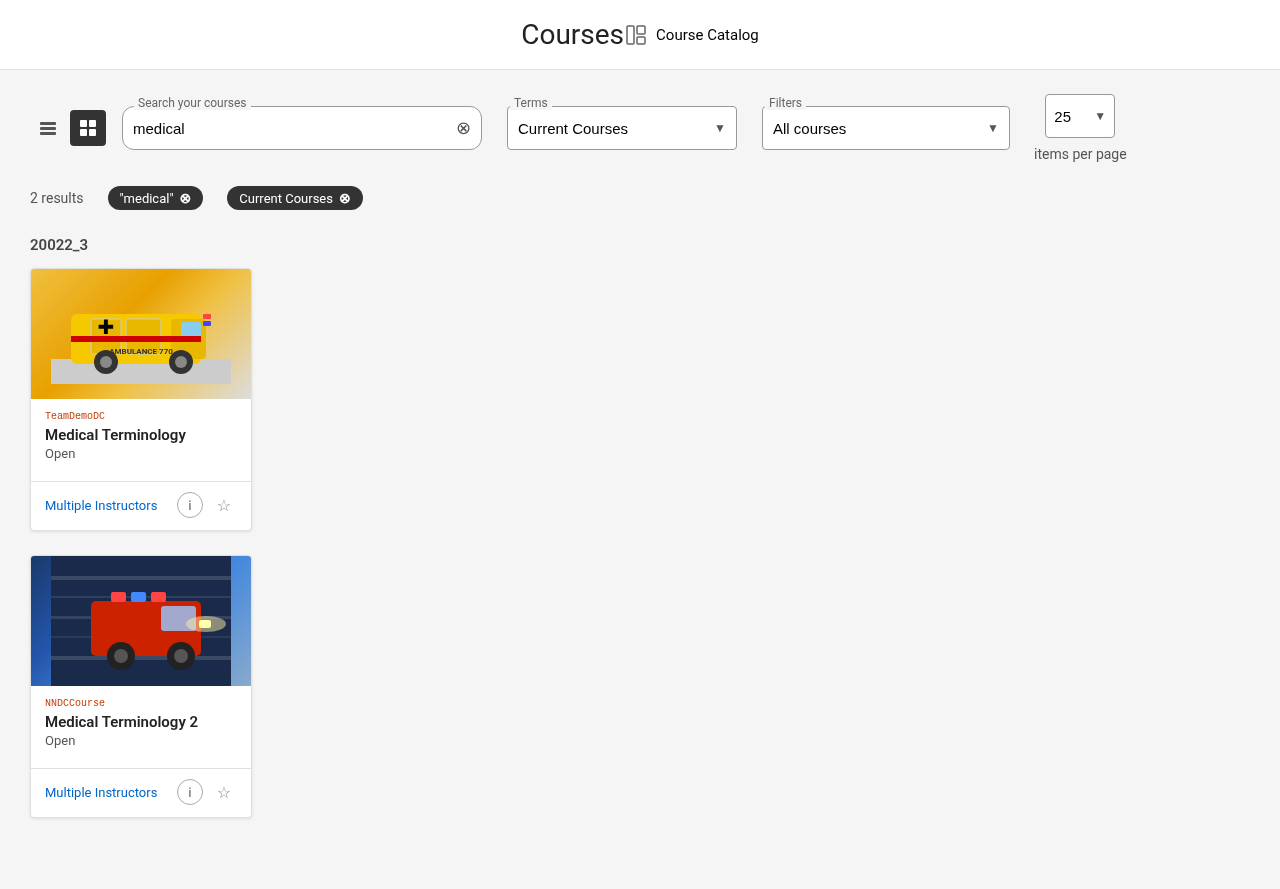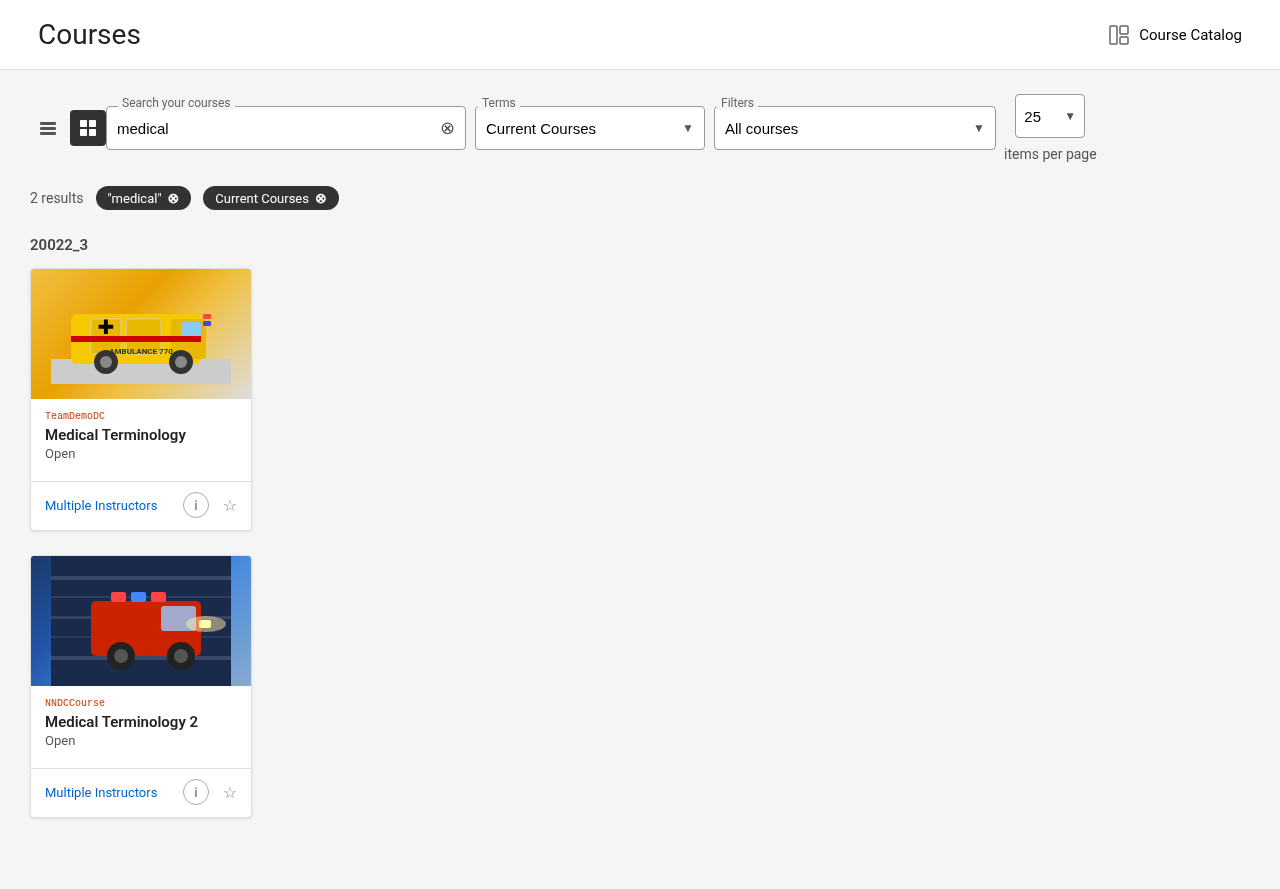--- a/index.html
+++ b/index.html
@@ -1,23 +1,23 @@
 <!DOCTYPE html>
 <html><head>
   <meta charset="utf-8">
   <style>
     * { box-sizing: border-box; margin: 0; padding: 0; }
     body { font-family: -apple-system, BlinkMacSystemFont, "Segoe UI", Roboto, Arial, sans-serif; background: #f5f5f5; color: #333; }
 
     .header {
       background: #fff;
-      padding: 18px 38px;
-      display: flex;
-      align-items: center;
-      justify-content: space-between;
+      padding: 18px 29px;
+      display: flex;
+      align-items: center;
+      justify-content: center;
       border-bottom: 1px solid #e0e0e0;
     }
     .header-title {
       font-size: 28px;
       font-weight: 400;
       color: #222;
     }
     .header-catalog {
       display: flex;
       align-items: center;
@@ -29,20 +29,21 @@
     .catalog-icon {
       width: 24px;
       height: 24px;
     }
 
     .toolbar {
       background: #f5f5f5;
       padding: 24px 30px 16px 30px;
       display: flex;
       align-items: center;
+      gap: 16px;
       flex-wrap: wrap;
     }
     .view-toggle {
       display: flex;
       gap: 4px;
     }
     .view-btn {
       width: 36px;
       height: 36px;
       border: none;
@@ -70,21 +71,21 @@
       left: 12px;
       background: #f5f5f5;
       padding: 0 4px;
       font-size: 12px;
       color: #666;
     }
     .search-input-wrap {
       display: flex;
       align-items: center;
       border: 1.5px solid #999;
-      border-radius: 4px;
+      border-radius: 12px;
       background: #fff;
       padding: 0 10px;
       width: 360px;
       height: 44px;
     }
     .search-input-wrap input {
       border: none;
       outline: none;
       flex: 1;
       font-size: 15px;
@@ -156,21 +157,21 @@
       cursor: pointer;
       appearance: none;
       -webkit-appearance: none;
       width: 40px;
     }
 
     .active-filters {
       padding: 8px 36px 16px 30px;
       display: flex;
       align-items: center;
-      gap: 12px;
+      gap: 24px;
     }
     .results-count {
       font-size: 14px;
       color: #555;
     }
     .filter-chip {
       display: flex;
       align-items: center;
       gap: 6px;
       background: #333;
@@ -251,21 +252,21 @@
     .course-status {
       font-size: 13px;
       color: #555;
     }
     .course-divider {
       border: none;
       border-top: 1px solid #e0e0e0;
       margin: 10px 0;
     }
     .course-footer {
-      padding: 0 8px 12px 14px;
+      padding: 0 14px 12px 14px;
       display: flex;
       align-items: center;
       justify-content: space-between;
     }
     .instructors-link {
       font-size: 13px;
       color: #0066cc;
       text-decoration: none;
       cursor: pointer;
     }
@@ -371,21 +372,21 @@
         <option>Current Courses</option>
         <option>All Terms</option>
         <option>Past Courses</option>
       </select>
       <span class="select-arrow">▼</span>
     </div>
   </div>
 
   <div class="select-field">
     <span class="field-label">Filters</span>
-    <div class="select-wrap" style="width:282px">
+    <div class="select-wrap" style="width:248px">
       <select>
         <option>All courses</option>
         <option>In Progress</option>
         <option>Completed</option>
         <option>Upcoming</option>
       </select>
       <span class="select-arrow">▼</span>
     </div>
   </div>
 

